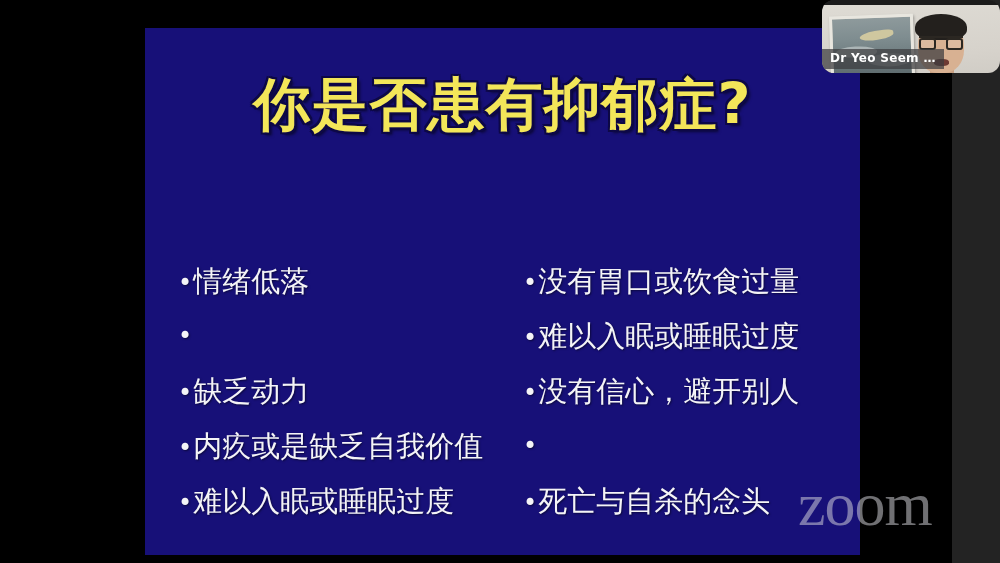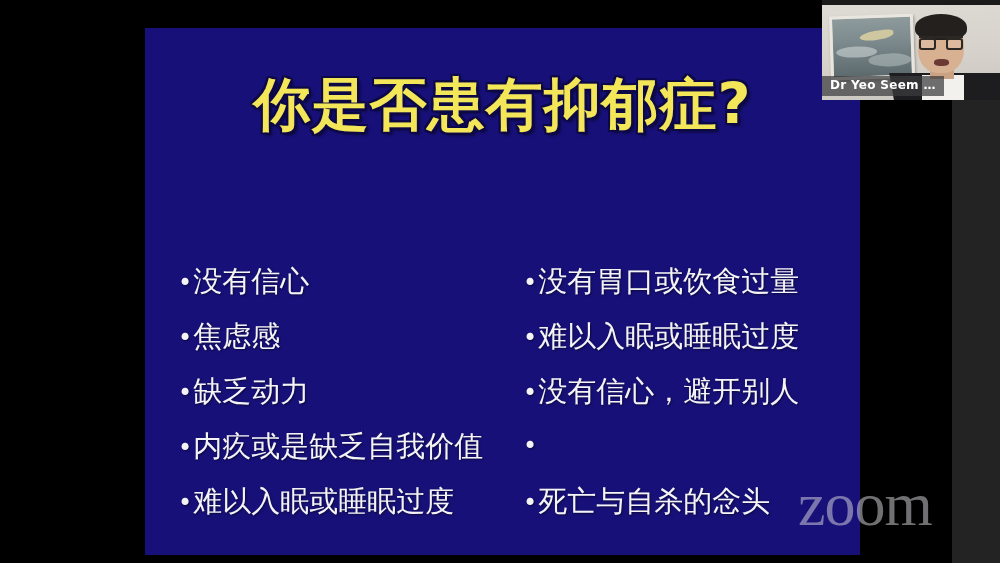--- a/index.html
+++ b/index.html
@@ -118,23 +118,24 @@
     color: rgba(215, 215, 220, 0.52);
     font-family: Liberation Serif, serif;
   }
 
   
   .video-tile {
     position: absolute;
     left: 822px;
     top: 0px;
     width: 178px;
-    height: 100px;
+    height: 73px;
     overflow: hidden;
     background: #2a2a2a;
+    border-radius: 12px;
   }
   .tile-topbar {
     position: absolute;
     left: 0; top: 0;
     width: 178px; height: 5px;
     background: #1b1b1b;
   }
   .tile-video {
     position: absolute;
     left: 0; top: 5px;
@@ -271,25 +272,24 @@
   <div class="slide">
 
     <div class="slide-title">你是否患有抑郁症?</div>
 
 
     <div class="bullet-columns">
 
       <div class="bullet-col left">
         <div class="bullet-item">
           <span class="bullet-dot">•</span>
-          <span>没有信心</span>
-        </div>
-        <div class="bullet-item">
-          <span class="bullet-dot">•</span>
-          <span>焦虑感</span>
+          <span>情绪低落</span>
+        </div>
+        <div class="bullet-item">
+          <span class="bullet-dot">•</span>
         </div>
         <div class="bullet-item">
           <span class="bullet-dot">•</span>
           <span>缺乏动力</span>
         </div>
         <div class="bullet-item">
           <span class="bullet-dot">•</span>
           <span>内疚或是缺乏自我价值</span>
         </div>
         <div class="bullet-item">

